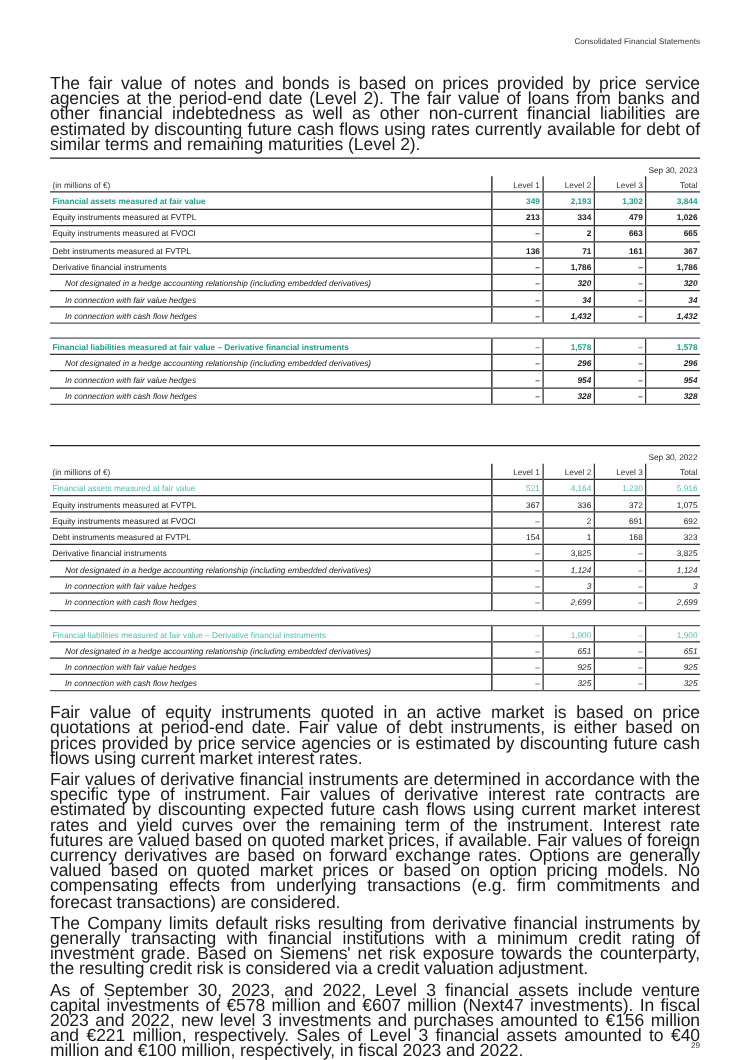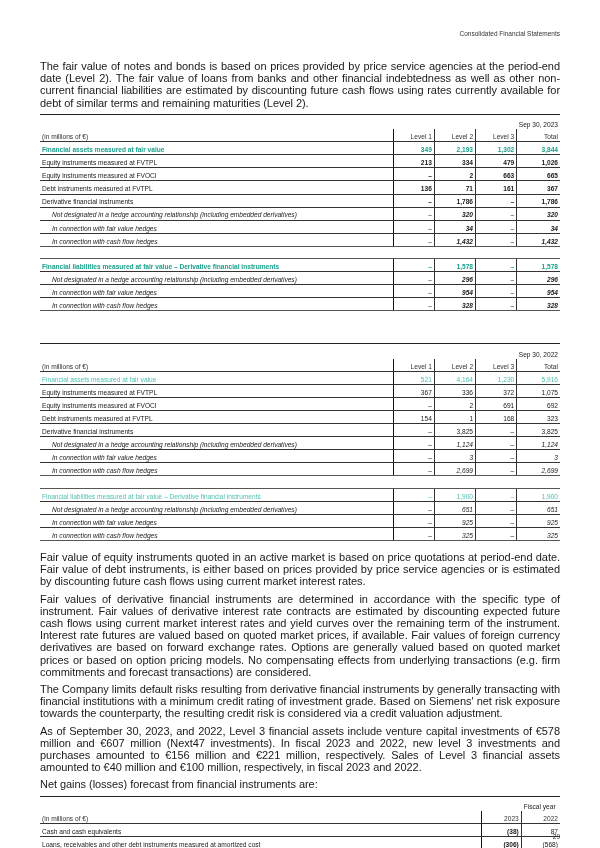--- a/index.html
+++ b/index.html
@@ -1,20 +1,20 @@
 <!DOCTYPE html>
 <html><head>
 <meta charset="utf-8">
 <style>
   html, body { margin: 0; padding: 0; background: #ffffff; }
   body { width: 600px; height: 848px; position: relative; overflow: hidden;
          font-family: "Liberation Sans", sans-serif; color: #1a1a1a; }
   .header { position: absolute; top: 30px; right: 40px; font-size: 6.5px; color: #333; }
   .content { position: absolute; left: 40px; width: 520px; top: 60px; }
-  p.body { font-size: 11px; line-height: 12.2px; margin: 0 0 5px 0; text-align: justify; letter-spacing: -0.05px; }
+  p.body { font-size: 14px; line-height: 12.2px; margin: 0 0 5px 0; text-align: justify; letter-spacing: -0.05px; }
   .table-block { margin: 0; }
   .topline { border-top: 1.6px solid #222; margin-top: 4px; }
   table.ft { border-collapse: collapse; width: 100%; font-size: 6.6px; }
   table.ft td { padding: 1.2px 2px; height: 9.7px; vertical-align: bottom; white-space: nowrap; }
   table.ft td.lbl { width: 350px; }
   table.ft td.num { text-align: right; width: 38px; }
   table.ft tr.row td { border-bottom: 0.9px solid #333; }
   table.ft tr.row td.lbl { border-bottom: 0.9px solid #333; }
   table.ft td.c1 { border-left: 1.1px solid #111; }
   table.ft td.c2, table.ft td.c3, table.ft td.c4 { border-left: 0.8px solid #333; }

